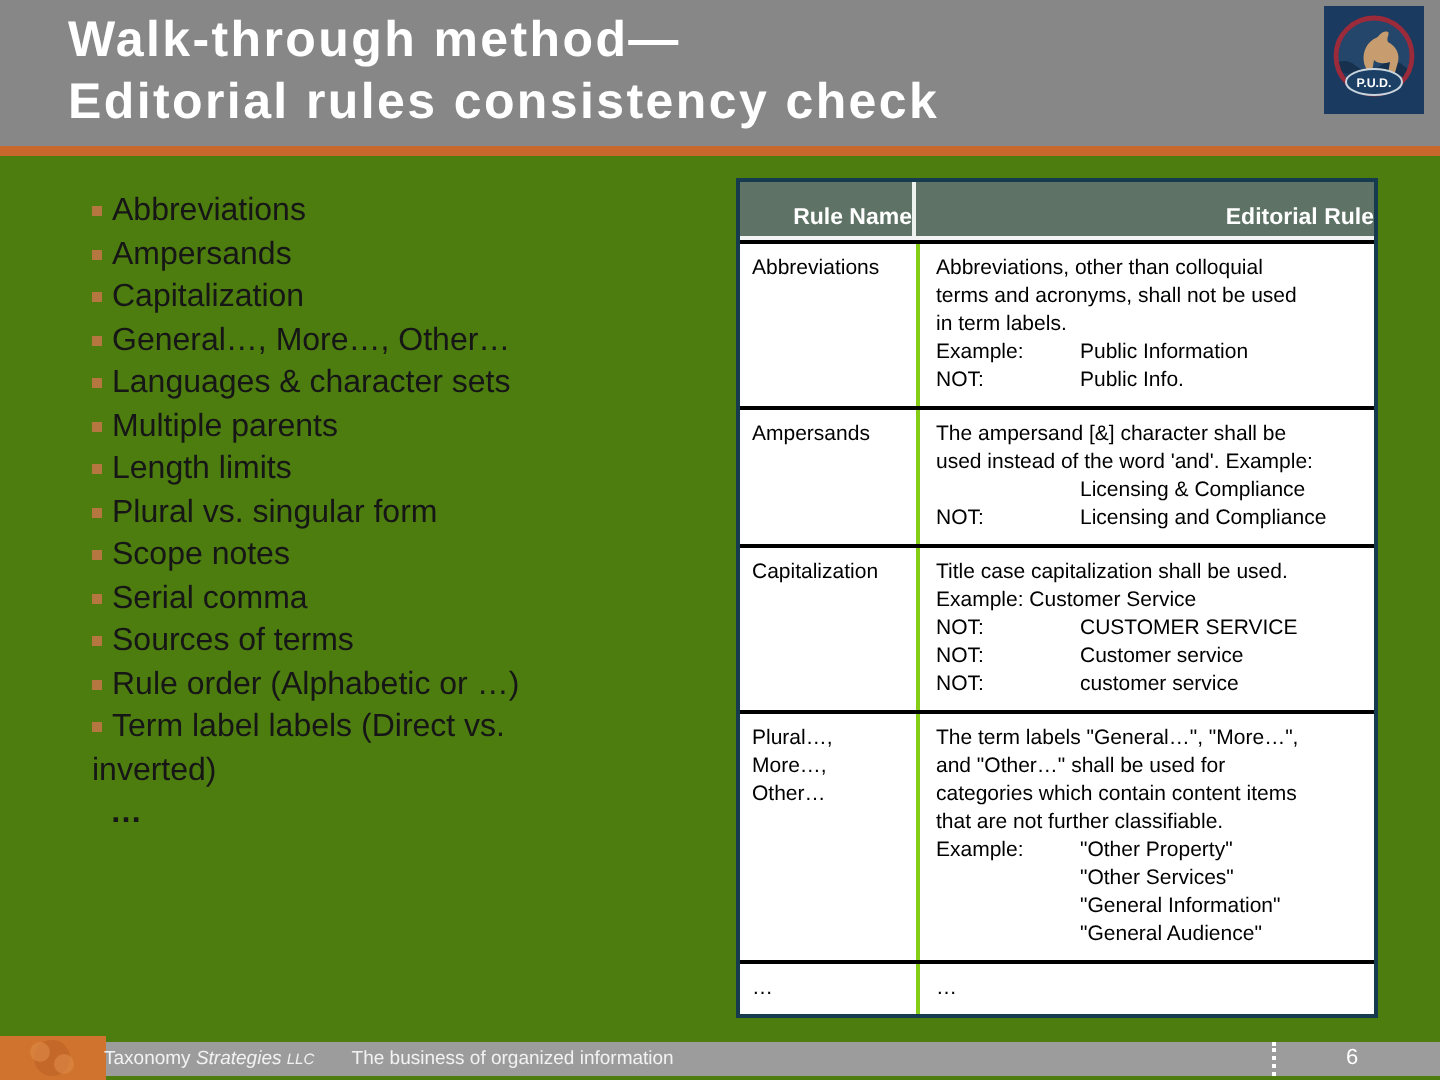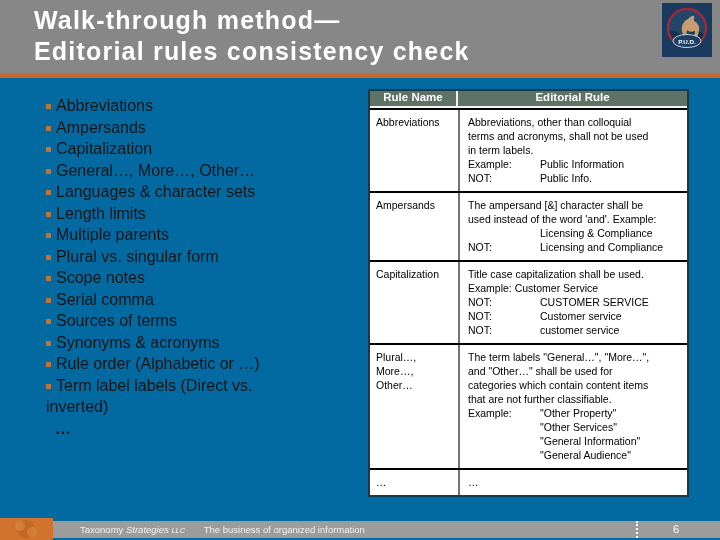--- a/index.html
+++ b/index.html
@@ -1,52 +1,52 @@
 <!DOCTYPE html>
 <html><head>
 <meta charset="utf-8">
 <style>
   * { margin:0; padding:0; box-sizing:border-box; }
   html,body { width:720px; height:540px; }
   body { font-family:"Liberation Sans", sans-serif; background:#fff; }
-  .slide { position:relative; width:720px; height:540px; background:#0369a1; overflow:hidden; }
+  .slide { position:relative; width:720px; height:540px; background:#4d7c0f; overflow:hidden; }
 
   
   .title-bar { position:absolute; top:0; left:0; width:720px; height:73px; background:#878787; }
   .title-text { position:absolute; left:34px; top:5px; color:#ffffff; font-weight:bold;
                 font-size:25px; line-height:31px; letter-spacing:1.2px; }
   .accent-line { position:absolute; top:73px; left:0; width:720px; height:5px; background:#c8682c; }
 
   
   .logo { position:absolute; top:3px; right:8px; width:50px; height:54px; }
 
   
   .topics { position:absolute; left:46px; top:95px; width:322px; }
   .topic-item { font-size:16px; line-height:21.5px; color:#161616; white-space:pre-wrap; }
   .topic-item.bulleted::before { content:""; display:inline-block; width:5px; height:5px;
                 background:#b5763f; margin-right:5px; vertical-align:2px; }
   .topic-item.plain { padding-left:9px; font-weight:bold; letter-spacing:2px; }
 
   
   .rules-table { position:absolute; left:368px; top:89px; width:321px; border:2px solid #163a4e; background:#fff; }
   .thead { display:flex; background:#5e7366; border-bottom:2px solid #f2f5f3; }
-  .th { color:#ffffff; font-weight:bold; font-size:11.5px; padding:0 0 3px 0; text-align:center; }
+  .th { color:#ffffff; font-weight:bold; font-size:11.5px; padding:12px 0 3px 0; text-align:right; }
   .th-name { width:88px; border-right:2px solid #eef2ef; }
   .th-rule { flex:1; }
   .tbody { border-top:2px solid #000; }
   .trow { display:flex; border-top:2px solid #000; }
   .trow:first-child { border-top:none; }
   .tcell { font-size:10.5px; line-height:14px; color:#000; white-space:pre-wrap; }
   .tcell-name { width:88px; padding:5px 3px 6px 6px; }
-  .tcell-rule { flex:1; border-left:2px solid #737373; padding:5px 14px 6px 8px; tab-size:72px; -moz-tab-size:72px; }
+  .tcell-rule { flex:1; border-left:2px solid #84cc16; padding:5px 14px 6px 8px; tab-size:72px; -moz-tab-size:72px; }
 
   
   .footer-bar { position:absolute; left:0; top:521px; width:720px; height:17px; background:#9c9c9c; }
   .footer-logo { position:absolute; left:0; top:518px; width:53px; height:22px; background:#cf732f; overflow:hidden; }
-  .footer-text { position:absolute; left:80px; top:524px; font-size:9.5px; color:#f2f2f2; white-space:nowrap; }
+  .footer-text { position:absolute; left:52px; top:524px; font-size:9.5px; color:#f2f2f2; white-space:nowrap; }
   .brand-italic { font-style:italic; }
   .brand-suffix { font-style:italic; font-size:7.5px; }
   .tagline { margin-left:16px; }
   .footer-divider { position:absolute; left:636px; top:521px; height:17px; width:0;
                     border-left:2px dotted #ffffff; }
   .page-number { position:absolute; left:664px; top:523px; width:24px; text-align:center;
                  font-size:11px; color:#ffffff; }
 </style>
 </head>
 <body>
@@ -78,27 +78,26 @@
       <text x="25" y="40.5" text-anchor="middle" font-family="Liberation Sans, sans-serif" font-size="6.2" font-weight="bold" fill="#ffffff">P.U.D.</text>
     </svg>
   </div>
 
   <div class="topics">
       <div class="topic-item bulleted">Abbreviations</div>
       <div class="topic-item bulleted">Ampersands</div>
       <div class="topic-item bulleted">Capitalization</div>
       <div class="topic-item bulleted">General…, More…, Other…</div>
       <div class="topic-item bulleted">Languages &amp; character sets</div>
+      <div class="topic-item bulleted">Multiple parents</div>
       <div class="topic-item bulleted">Length limits</div>
-      <div class="topic-item bulleted">Multiple parents</div>
       <div class="topic-item bulleted">Plural vs. singular form</div>
       <div class="topic-item bulleted">Scope notes</div>
       <div class="topic-item bulleted">Serial comma</div>
       <div class="topic-item bulleted">Sources of terms</div>
-      <div class="topic-item bulleted">Synonyms &amp; acronyms</div>
       <div class="topic-item bulleted">Rule order (Alphabetic or …)</div>
       <div class="topic-item bulleted">Term label labels (Direct vs.
 inverted)</div>
       <div class="topic-item plain">…</div>
     </div>
 
   <div class="rules-table">
     <div class="thead">
       <div class="th th-name">Rule Name</div>
       <div class="th th-rule">Editorial Rule</div>

